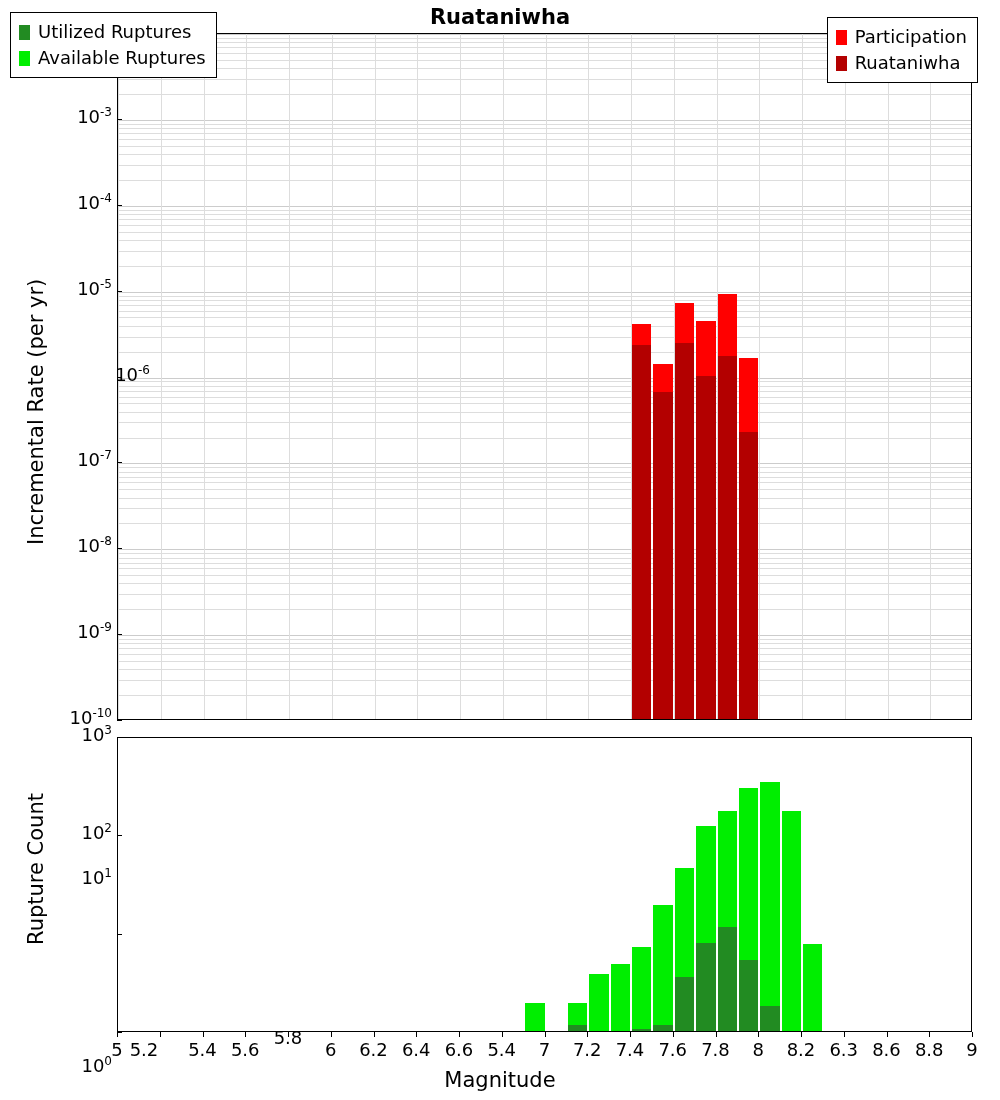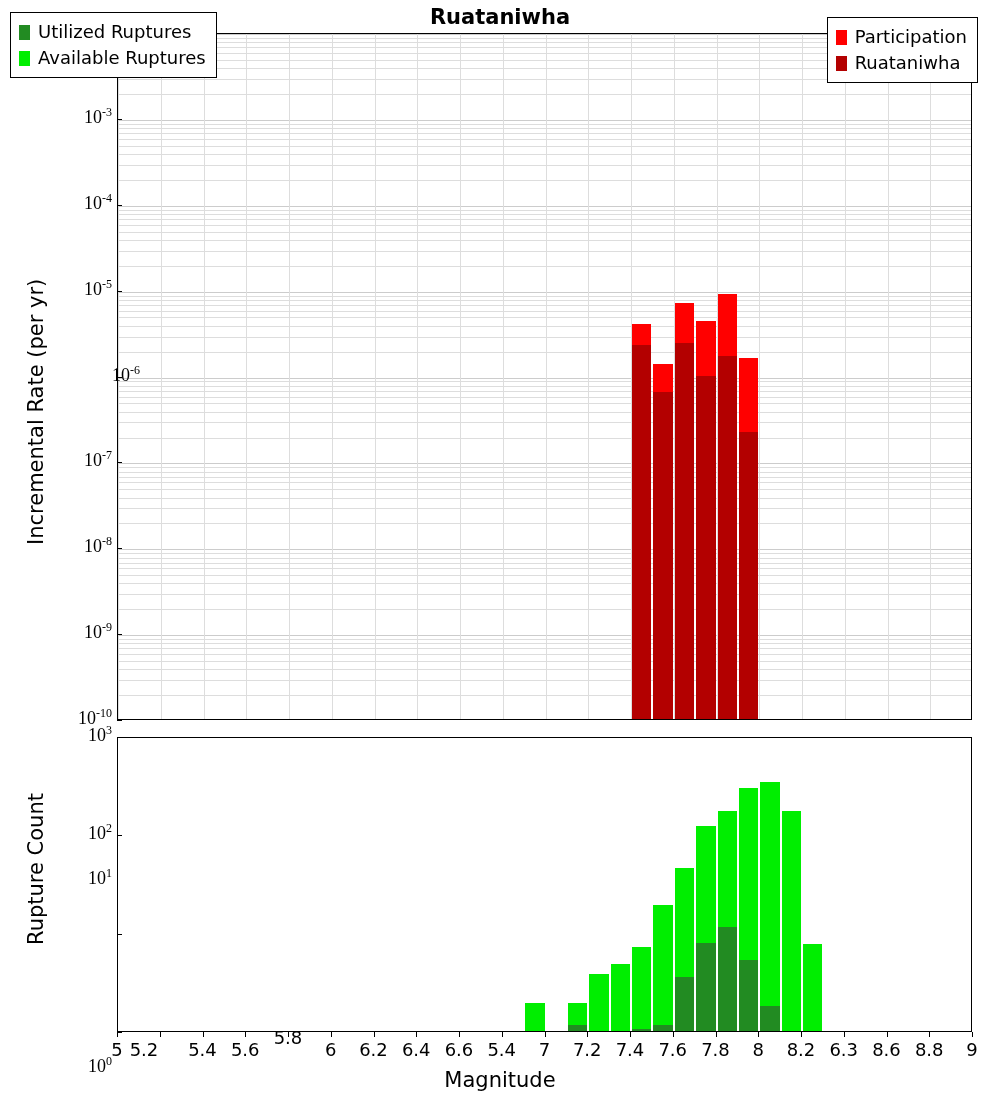--- a/index.html
+++ b/index.html
@@ -87,21 +87,20 @@
 
   
   .ytick {
     position: absolute;
     right: 0;
     text-align: right;
     font-size: 18px;
     color: #000;
     white-space: nowrap;
     line-height: 1;
-    font-family: Liberation Serif, serif;
   }
   .ytick sup { font-size: 12px; vertical-align: super; }
   .ytick-wrap {
     position: absolute;
     width: 112px;
   }
   .xtick {
     position: absolute;
     text-align: center;
     font-size: 18px;
@@ -291,21 +290,21 @@
       </div>
       <div class="tickmark-y" style="left: 117px; top: 118.875px; position: absolute;"></div>
       <div class="ytick-wrap" style="left: 0px; top: 191.75px;">
         <div class="ytick" style="right: 0px; position: relative;">10<sup>-4</sup></div>
       </div>
       <div class="tickmark-y" style="left: 117px; top: 204.75px; position: absolute;"></div>
       <div class="ytick-wrap" style="left: 0px; top: 277.625px;">
         <div class="ytick" style="right: 0px; position: relative;">10<sup>-5</sup></div>
       </div>
       <div class="tickmark-y" style="left: 117px; top: 290.625px; position: absolute;"></div>
-      <div class="ytick-wrap" style="left: 0px; top: 363.5px; padding-left: 28px;">
+      <div class="ytick-wrap" style="left: 10px; top: 363.5px; padding-left: 28px;">
         <div class="ytick" style="right: 0px; position: relative;">10<sup>-6</sup></div>
       </div>
       <div class="tickmark-y" style="left: 117px; top: 376.5px; position: absolute;"></div>
       <div class="ytick-wrap" style="left: 0px; top: 449.375px;">
         <div class="ytick" style="right: 0px; position: relative;">10<sup>-7</sup></div>
       </div>
       <div class="tickmark-y" style="left: 117px; top: 462.375px; position: absolute;"></div>
       <div class="ytick-wrap" style="left: 0px; top: 535.25px;">
         <div class="ytick" style="right: 0px; position: relative;">10<sup>-8</sup></div>
       </div>

